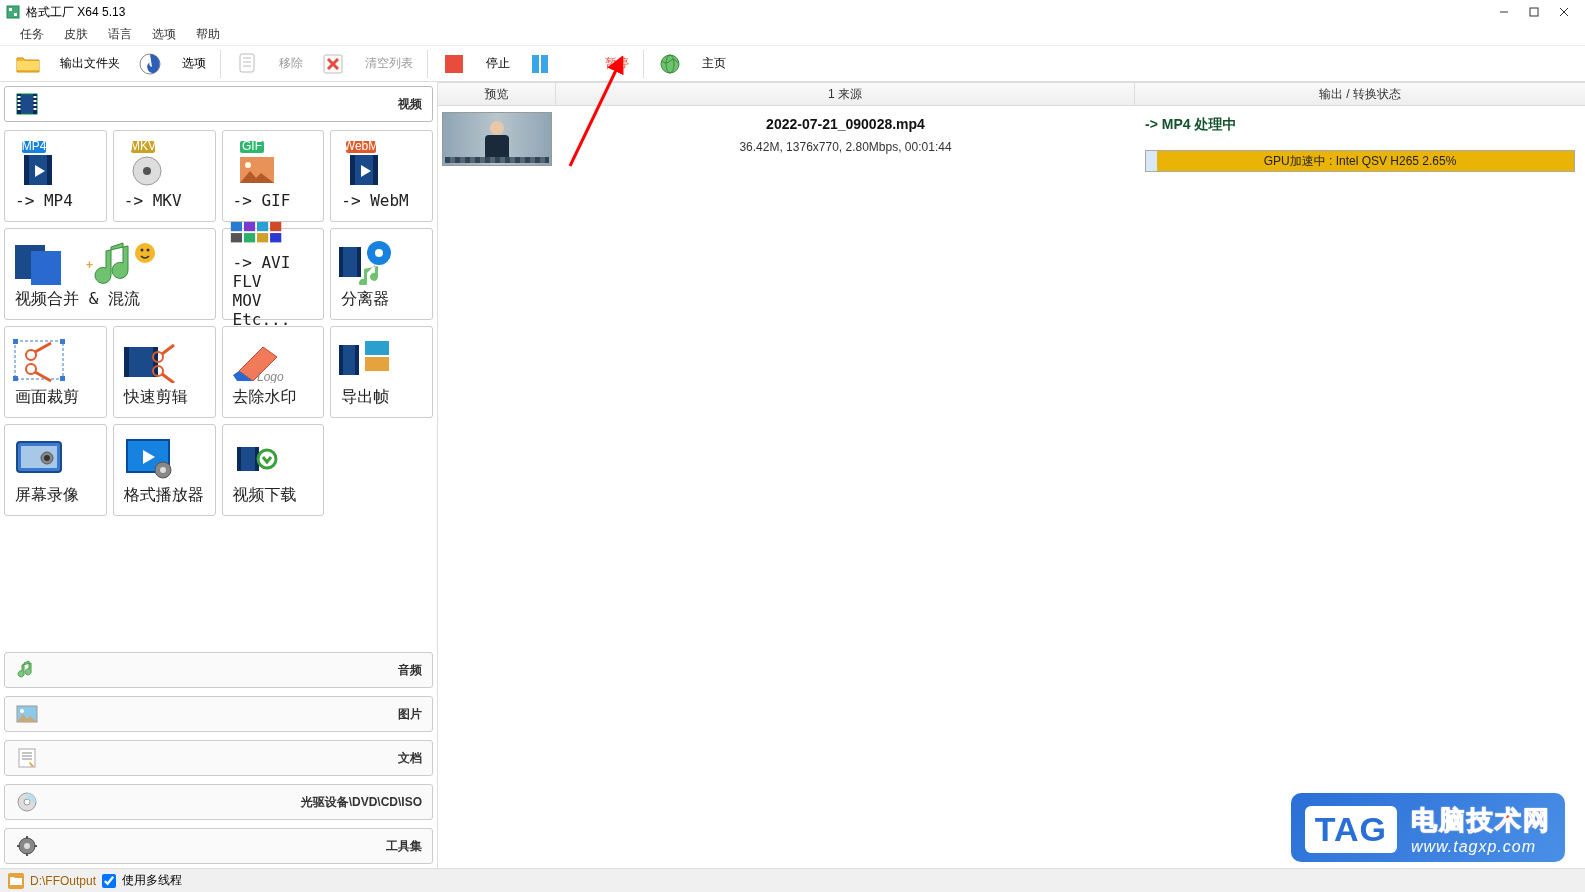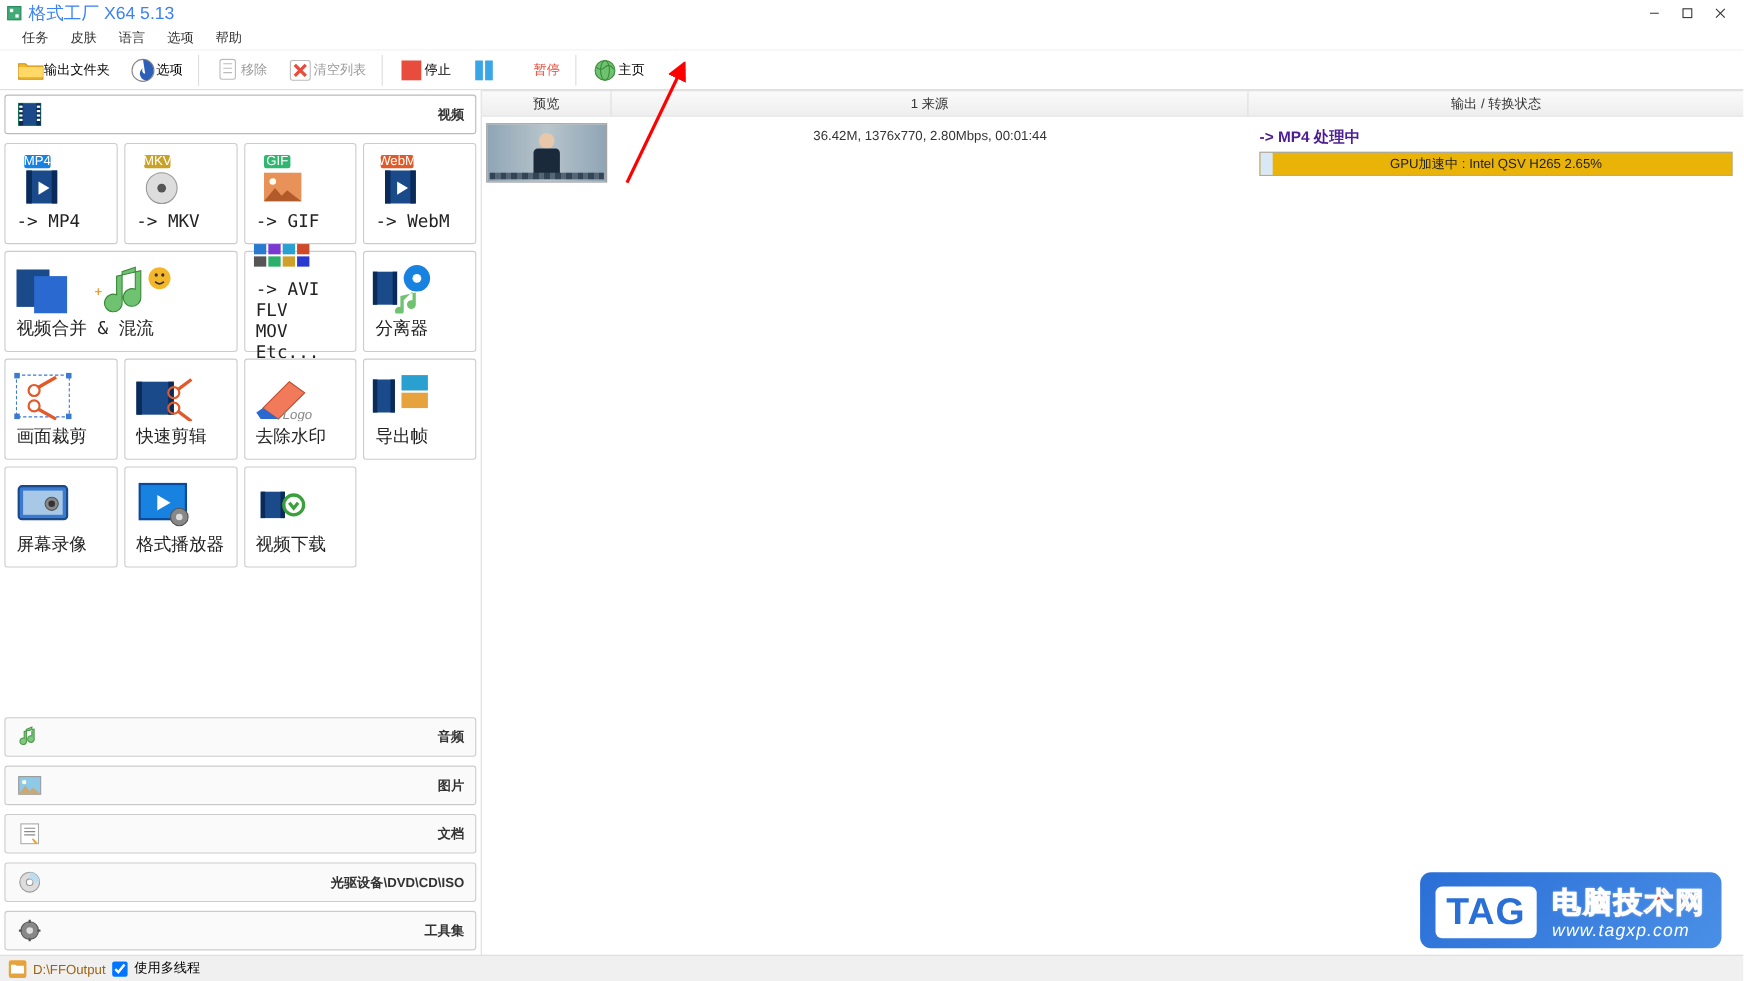--- a/index.html
+++ b/index.html
@@ -1,31 +1,31 @@
 <!DOCTYPE html>
 <html><head>
 <meta charset="utf-8">
 <style>
 * { margin: 0; padding: 0; box-sizing: border-box; font-family: "Microsoft YaHei", SimSun, sans-serif; font-size: 12px; }
 body { background: #fff; width: 1585px; height: 892px; display: flex; flex-direction: column; overflow: hidden; }
 
 
 .titlebar { height: 24px; display: flex; align-items: center; padding: 0 6px; background: #fff; }
 .titlebar .app-icon { width: 14px; height: 14px; margin-right: 6px; display: flex; align-items: center; justify-content: center; }
-.titlebar .title { color: #3b82f6; font-size: 16px; }
+.titlebar .title { color: #000000; font-size: 12px; }
 .titlebar .spacer { flex: 1; }
 .win-btn { width: 30px; height: 20px; display: flex; align-items: center; justify-content: center; color: #444; }
 
 
 .menubar { height: 22px; display: flex; align-items: center; padding: 0 10px; background: #fff; border-bottom: 1px solid #eee; }
 .menubar .menu-item { padding: 2px 10px; color: #333; cursor: default; }
 
 
 .toolbar { height: 36px; display: flex; align-items: center; padding: 4px 10px; background: #fff; border-bottom: 1px solid #ddd; gap: 6px; }
-.tb-btn { display: flex; align-items: center; gap: 0; padding: 3px 6px; cursor: default; }
+.tb-btn { display: flex; align-items: center; gap: 20px; padding: 3px 6px; cursor: default; }
 .tb-icon { width: 24px; height: 24px; display: flex; align-items: center; justify-content: center; }
 .tb-sep { width: 1px; height: 28px; background: #ddd; margin: 0 2px; }
 
 
 .body { flex: 1; display: flex; min-height: 0; }
 
 
 .sidebar { width: 438px; display: flex; flex-direction: column; border-right: 1px solid #ddd; }
 .cat-header { height: 36px; display: flex; align-items: center; padding: 0 10px; border: 1px solid #ccc; margin: 4px; border-radius: 3px; background: #fafafa; cursor: default; }
 .cat-header.active { background: #fff; border: 1px solid #bbb; }
@@ -54,21 +54,21 @@
 .thumb-person { position: absolute; left: 50%; top: 8px; transform: translateX(-50%); width: 26px; height: 38px; }
 .thumb-head { width: 14px; height: 14px; background: #e8c8a8; border-radius: 50%; margin: 0 auto; }
 .thumb-body { width: 24px; height: 24px; background: #1a2a3a; margin: 0 auto; border-radius: 4px 4px 0 0; }
 .thumb-stripe { position: absolute; bottom: 2px; left: 2px; right: 2px; height: 6px; background: repeating-linear-gradient(90deg,#345 0,#345 5px,#567 5px,#567 10px); }
 
 .source-col { flex: 1; text-align: center; padding-top: 4px; }
 .file-name { font-weight: bold; font-size: 14px; color: #111; margin-bottom: 8px; }
 .file-meta { font-size: 12px; color: #333; }
 
 .output-col { width: 450px; padding: 4px 10px 0 10px; }
-.out-status { font-weight: bold; font-size: 14px; color: #4c1d95; margin-bottom: 4px; }
+.out-status { font-weight: bold; font-size: 14px; color: #14532d; margin-bottom: 16px; }
 .progress-wrap { border: 1px solid #aaa; height: 22px; position: relative; background: #eab308; }
 .progress-fill { position: absolute; left: 0; top: 0; bottom: 0; width: 2.65%; background: #d9e8f7; }
 .progress-text { position: absolute; left: 0; right: 0; top: 0; bottom: 0; display: flex; align-items: center; justify-content: center; color: #222; }
 
 
 .arrow { position: absolute; pointer-events: none; }
 
 
 .statusbar { height: 24px; display: flex; align-items: center; padding: 0 8px; background: #f0f0f0; border-top: 1px solid #ddd; gap: 6px; }
 .sb-icon { width: 16px; height: 16px; background: #e6a23c; border-radius: 2px; display: flex; align-items: center; justify-content: center; }
@@ -468,20 +468,21 @@
       <div class="thumb">
         <div class="thumb-img">
           <div class="thumb-person">
               <div class="thumb-head"></div>
               <div class="thumb-body"></div>
             </div>
           <div class="thumb-stripe"></div>
         </div>
       </div>
       <div class="source-col">
+        <div class="file-name">2022-07-21_090028.mp4</div>
         <div class="file-meta">36.42M, 1376x770, 2.80Mbps, 00:01:44</div>
       </div>
       <div class="output-col">
         <div class="out-status">-&gt; MP4 处理中</div>
         <div class="progress-wrap">
           <div class="progress-fill" id="pfill" style="width: 2.65%;"></div>
           <div class="progress-text">GPU加速中 : Intel QSV H265 2.65%</div>
         </div>
       </div>
     </div>

